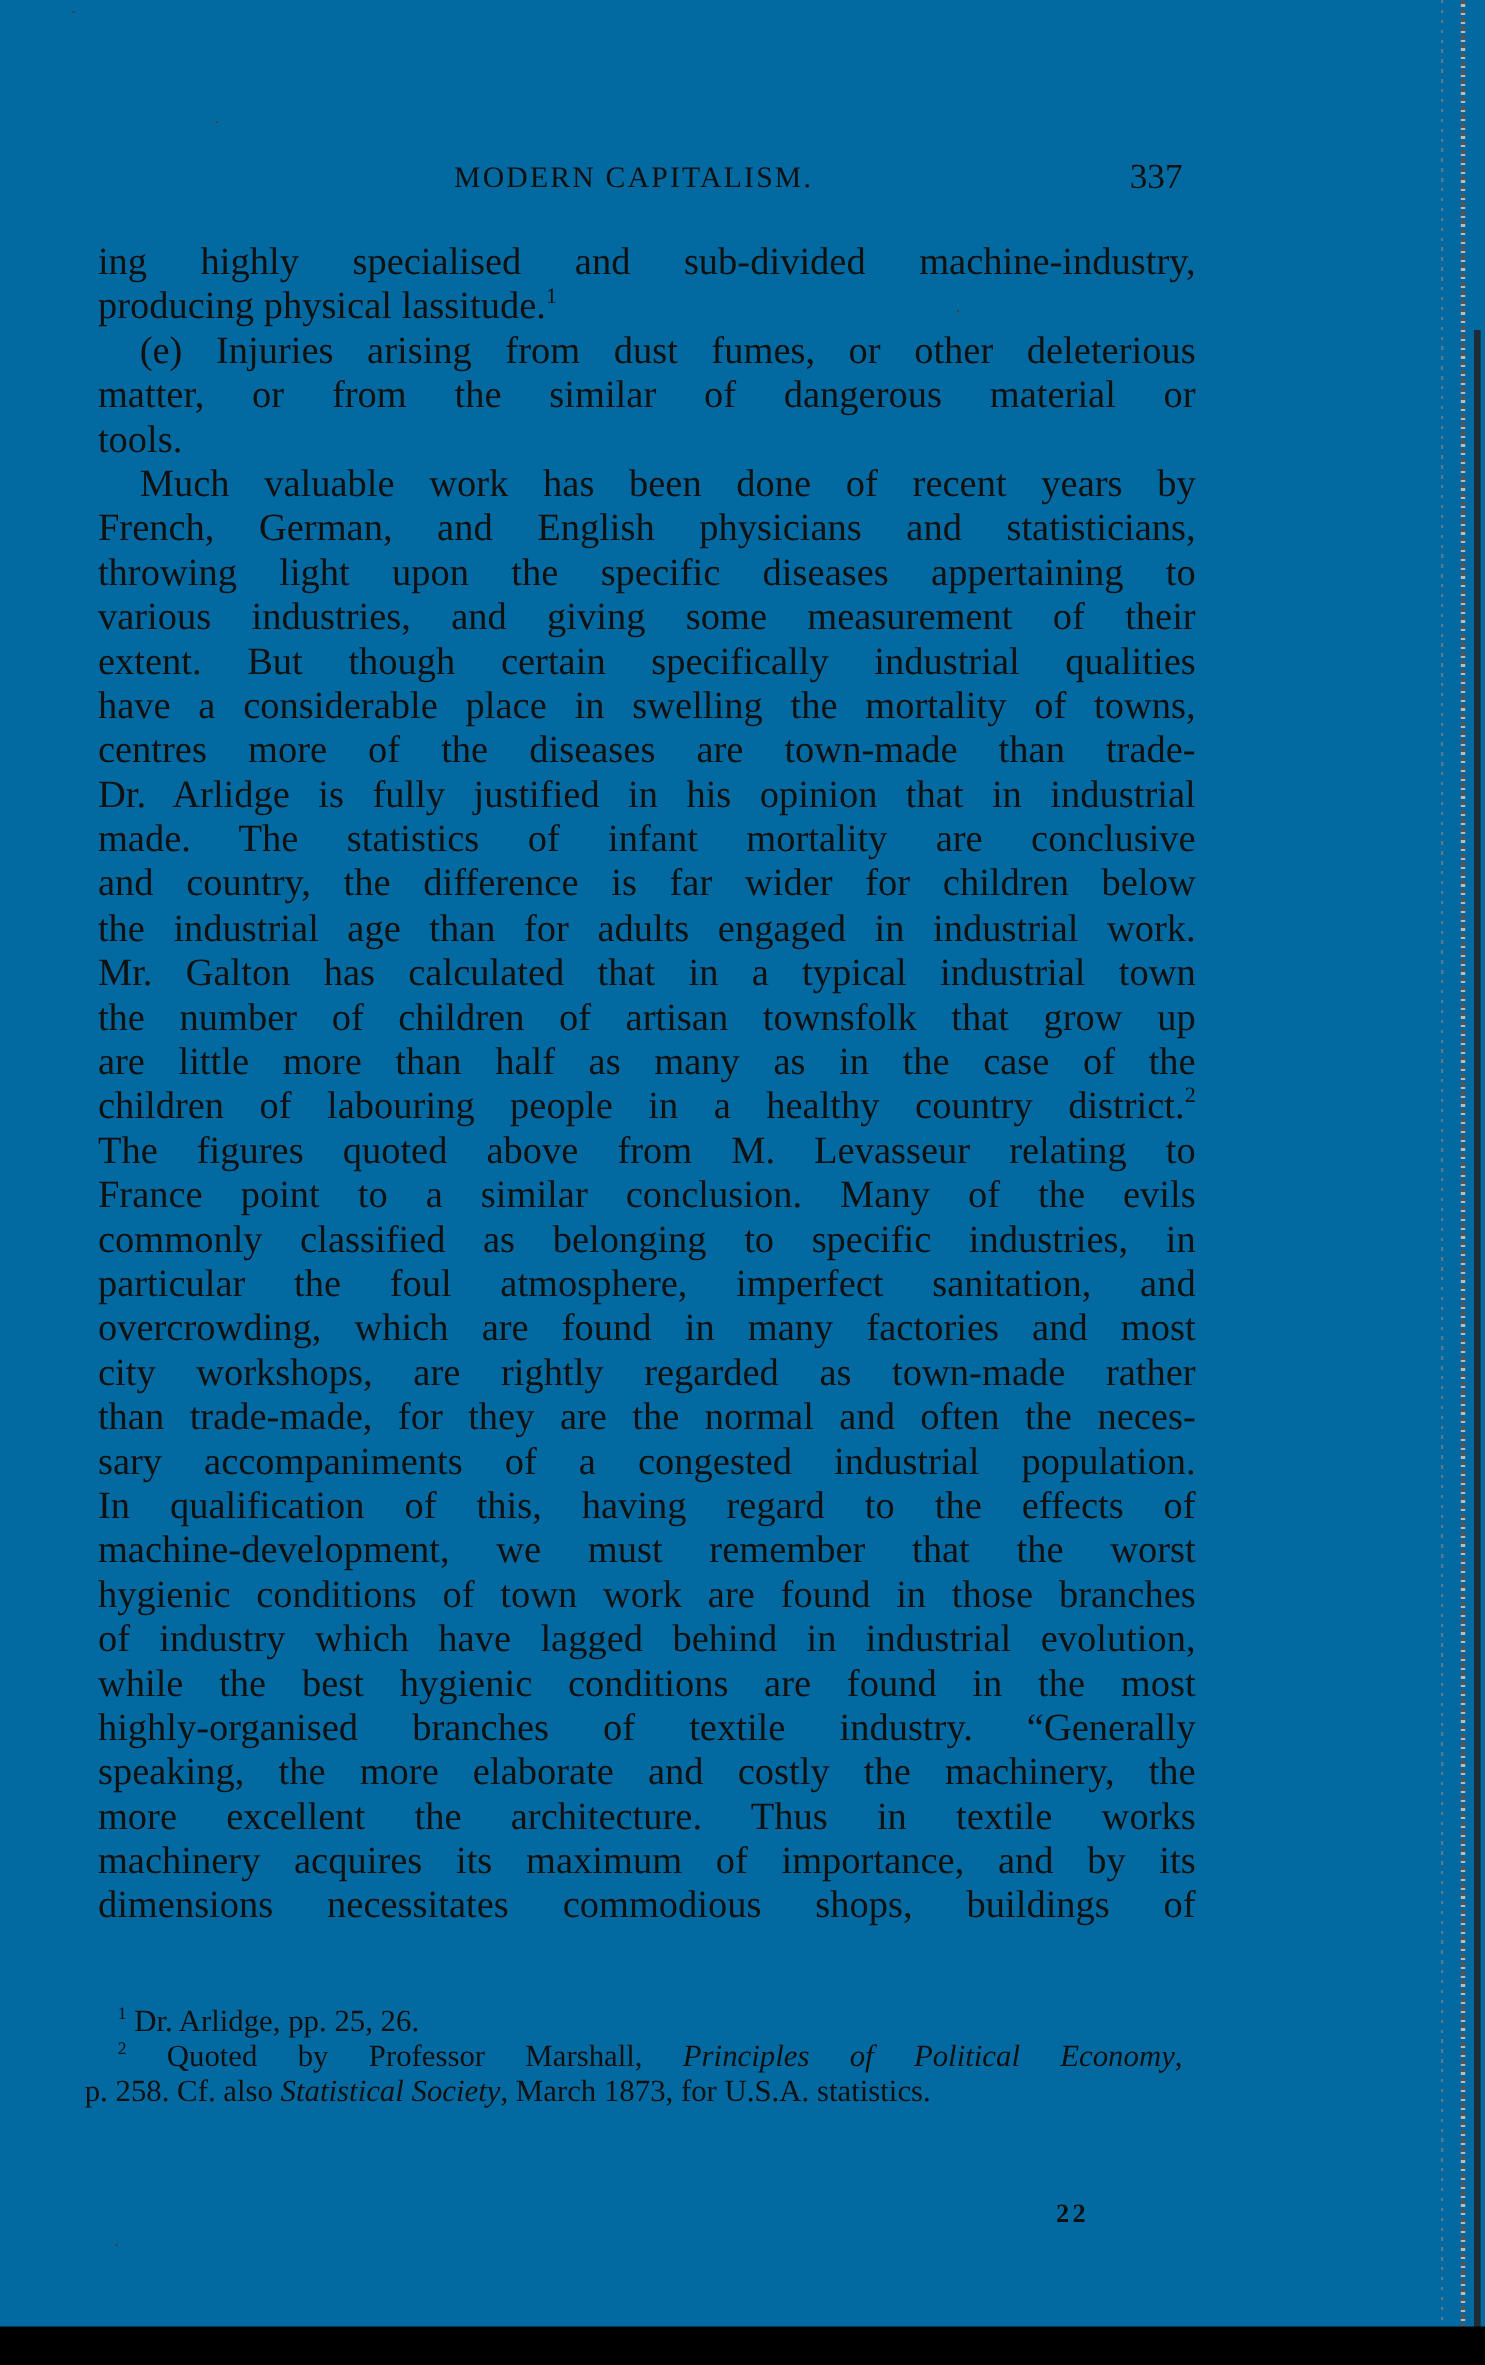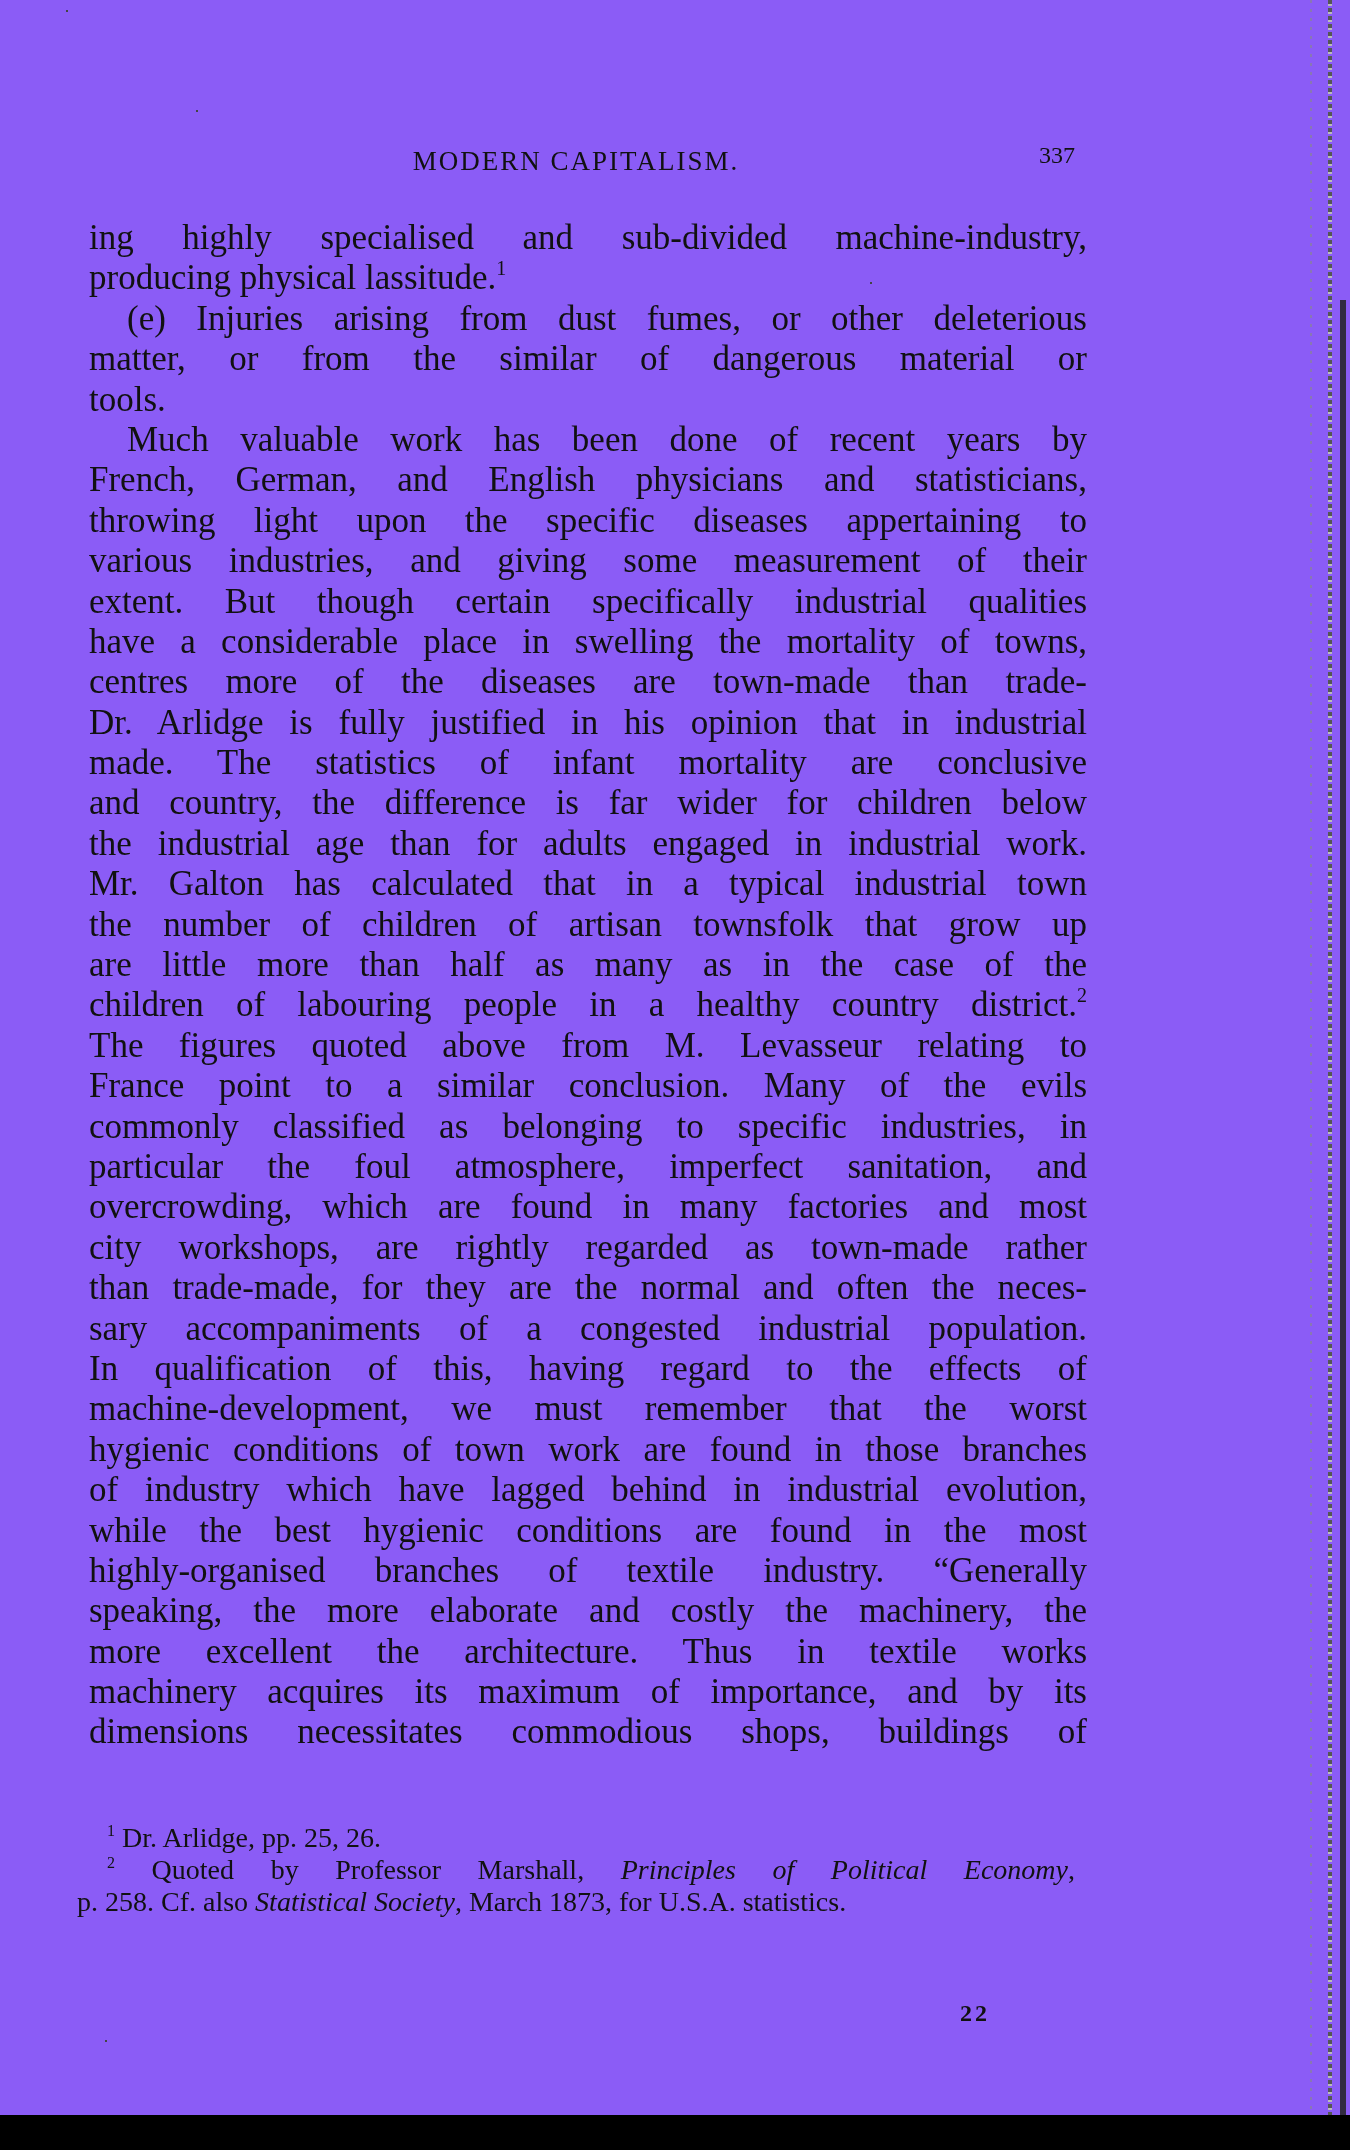--- a/index.html
+++ b/index.html
@@ -1,22 +1,22 @@
 <!DOCTYPE html>
 <html><head>
 <meta charset="utf-8">
 <style>
   html, body { margin: 0; padding: 0; background: #ffffff; }
   body { width: 1350px; height: 2150px; position: relative; overflow: hidden;
          font-family: "Liberation Serif", "DejaVu Serif", serif; color: #111; }
-  .page { position: absolute; left: 0; top: 0; width: 1350px; height: 2150px; background: #8b5cf6; }
+  .page { position: absolute; left: 0; top: 0; width: 1350px; height: 2150px; background: #0369a1; }
   .running-head { position: absolute; top: 142px; left: 77px; width: 998px; height: 40px; }
   .running-title { position: absolute; left: 0; right: 0; text-align: center; top: 4px;
                    font-size: 27px; letter-spacing: 2px; }
-  .folio { position: absolute; right: 0; top: 0; font-size: 24px; }
+  .folio { position: absolute; right: 0; top: 0; font-size: 32px; }
   .body-text { position: absolute; top: 218px; left: 89px; width: 998px; }
   .line { display: block; height: 40.4px; line-height: 40.4px; font-size: 35px;
           text-align: justify; text-align-last: justify; white-space: nowrap; overflow: visible; }
   .line.last { text-align-last: left; }
   .line.indent { padding-left: 38px; }
   sup { font-size: 20px; line-height: 0; vertical-align: 14px; }
   .footnotes { position: absolute; top: 1822px; left: 77px; width: 998px; }
   .fn-line { display: block; height: 32px; line-height: 32px; font-size: 28px; white-space: nowrap; }
   .fn-line.indent { padding-left: 30px; }
   .fn-line.just { text-align: justify; text-align-last: justify; }

